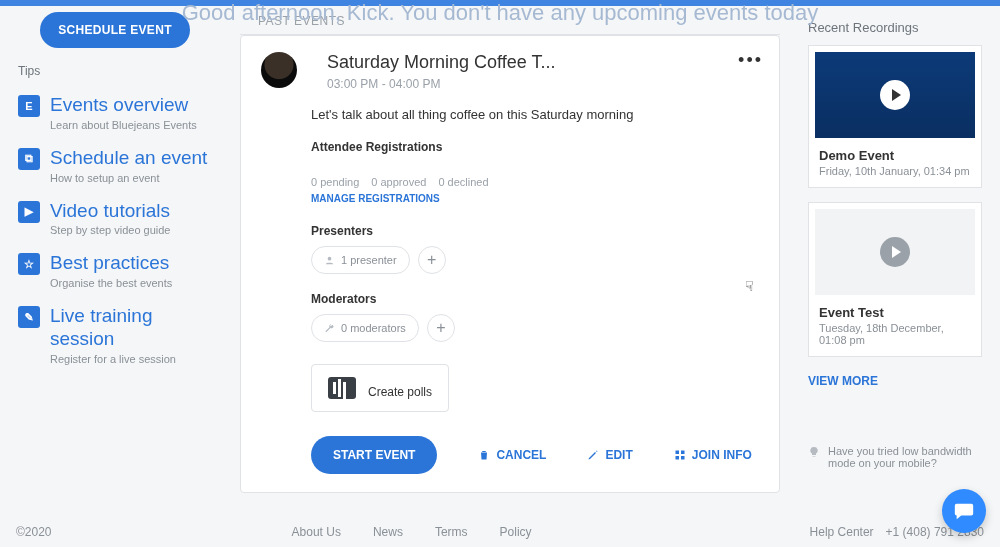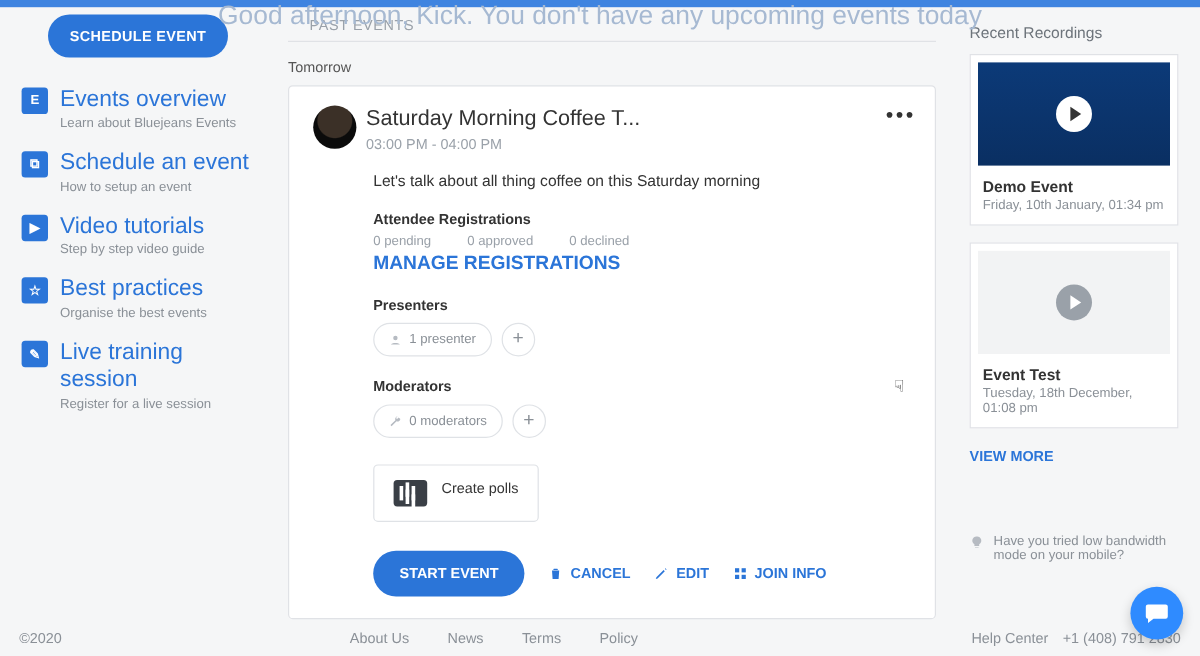--- a/index.html
+++ b/index.html
@@ -25,40 +25,40 @@
   .tip-icon{width:22px;height:22px;background:var(--blue);border-radius:3px;color:#fff;display:flex;align-items:center;justify-content:center;font-size:11px;font-weight:bold;flex:none;margin-top:1px}
   .tip-title{color:var(--link);font-size:19px;font-weight:normal;line-height:1.2}
   .tip-sub{color:#8a9097;font-size:11px;margin-top:2px}
   
   .center{flex:1;padding:0 20px 0 10px;min-width:0}
   .tabs{display:flex;border-bottom:1px solid var(--border);margin-top:2px}
   .tab{padding:6px 18px;font-size:12px;letter-spacing:.5px;color:#9aa1a9;cursor:pointer}
   .tab.active{color:var(--blue);border-bottom:2px solid var(--blue);font-weight:600}
   .section-label{font-size:12px;color:#555;margin:14px 0 8px 0}
   .card{background:#fff;border:1px solid var(--border);border-radius:4px;padding:16px 20px 18px 20px;position:relative}
-  .ev-head{display:flex;gap:8px}
+  .ev-head{display:flex;gap:30px}
   .avatar{width:36px;height:36px;border-radius:50%;background:radial-gradient(circle at 50% 35%, #3b3027 0 14px, #0b0b0b 15px);flex:none}
   .ev-title{font-size:18px;color:#333}
   .ev-time{font-size:12px;color:#9aa1a9;margin-top:4px}
   .more{position:absolute;top:14px;right:16px;cursor:pointer;font-size:18px;letter-spacing:2px;color:#333}
   .indent{margin-left:50px}
   .ev-desc{font-size:13px;color:#333;margin-top:16px}
   .subhead{font-size:12px;font-weight:bold;color:#333;margin-top:18px}
-  .reg-counts{display:flex;gap:30px;margin-top:5px}
+  .reg-counts{display:flex;gap:12px;margin-top:22px}
   .reg-counts span{font-size:11px;color:#9aa1a9}
-  .manage{color:var(--blue);font-size:16px;font-weight:600;margin-top:4px;cursor:pointer;display:inline-block}
+  .manage{color:var(--blue);font-size:10px;font-weight:600;margin-top:4px;cursor:pointer;display:inline-block}
   .chipline{display:flex;gap:8px;margin-top:8px}
   .chip{border:1px solid #dfe2e6;border-radius:16px;padding:5px 12px;font-size:11px;color:#8a9097;display:flex;align-items:center;gap:6px}
   .chip svg{width:11px;height:11px}
   .round{width:28px;height:28px;border:1px solid #dfe2e6;border-radius:50%;display:flex;align-items:center;justify-content:center;color:#8a9097;cursor:pointer}
-  .poll{border:1px solid #dfe2e6;border-radius:4px;padding:12px 16px;display:inline-flex;align-items:flex-start;gap:12px;margin-top:22px;cursor:pointer}
+  .poll{border:1px solid #dfe2e6;border-radius:4px;padding:12px 16px;display:inline-flex;align-items:flex-end;gap:12px;margin-top:22px;cursor:pointer}
   .poll-icon{width:28px;height:22px;background:#3a3f46;border-radius:3px;position:relative}
   .poll-icon::before{content:"";position:absolute;left:5px;top:5px;width:3px;height:12px;background:#fff;box-shadow:5px -3px 0 0 #fff,5px 3px 0 0 #fff,10px 0 0 0 #fff,10px 7px 0 0 #fff}
   .poll .lbl{font-size:12px;color:#333}
-  .actions{display:flex;align-items:center;gap:20px;margin-top:24px}
+  .actions{display:flex;align-items:center;gap:41px;margin-top:24px}
   .start{background:var(--blue);color:#fff;border:none;border-radius:22px;padding:12px 22px;font-size:12px;font-weight:bold;cursor:pointer}
   .linkbtn{color:var(--blue);font-size:12px;font-weight:600;display:flex;align-items:center;gap:6px;cursor:pointer}
   .linkbtn svg{width:12px;height:12px}
   .cursor{position:absolute;left:504px;top:242px;font-size:14px;pointer-events:none}
   
   .right{width:200px;padding:14px 18px 0 8px;flex:none}
   .right-head{font-size:13px;color:#6d747b;margin-bottom:10px}
   .rec-card{background:#fff;border:1px solid var(--border);padding:6px 6px 10px 6px;margin-bottom:14px}
   .thumb{height:86px;display:flex;align-items:center;justify-content:center}
   .thumb.dark{background:linear-gradient(#0c3a78,#0a2f62)}
@@ -83,20 +83,21 @@
 </head>
 <body>
 
 <div class="topbar"></div>
 <div class="greeting">Good afternoon, Kick. You don't have any upcoming events today</div>
 
 <div class="layout">
 
   <aside class="sidebar">
     <button class="btn-primary">SCHEDULE EVENT</button>
+    <div class="tips-heading">Tips</div>
 
     <div class="tip">
       <div class="tip-icon">E</div>
       <div>
         <div class="tip-title">Events overview</div>
         <div class="tip-sub">Learn about Bluejeans Events</div>
       </div>
     </div>
     <div class="tip">
       <div class="tip-icon">⧉</div>
@@ -125,21 +126,20 @@
         <div class="tip-title">Live training session</div>
         <div class="tip-sub">Register for a live session</div>
       </div>
     </div>
   </aside>
 
   <main class="center">
     <div class="tabs">
       <div class="tab">PAST EVENTS</div>
     </div>
-    <div class="section-label">Tomorrow</div>
 
     <div class="card">
       <div class="ev-head">
         <div class="avatar"></div>
         <div>
           <div class="ev-title">Saturday Morning Coffee T...</div>
           <div class="ev-time">03:00 PM - 04:00 PM</div>
         </div>
       </div>
       <div class="more">•••</div>

